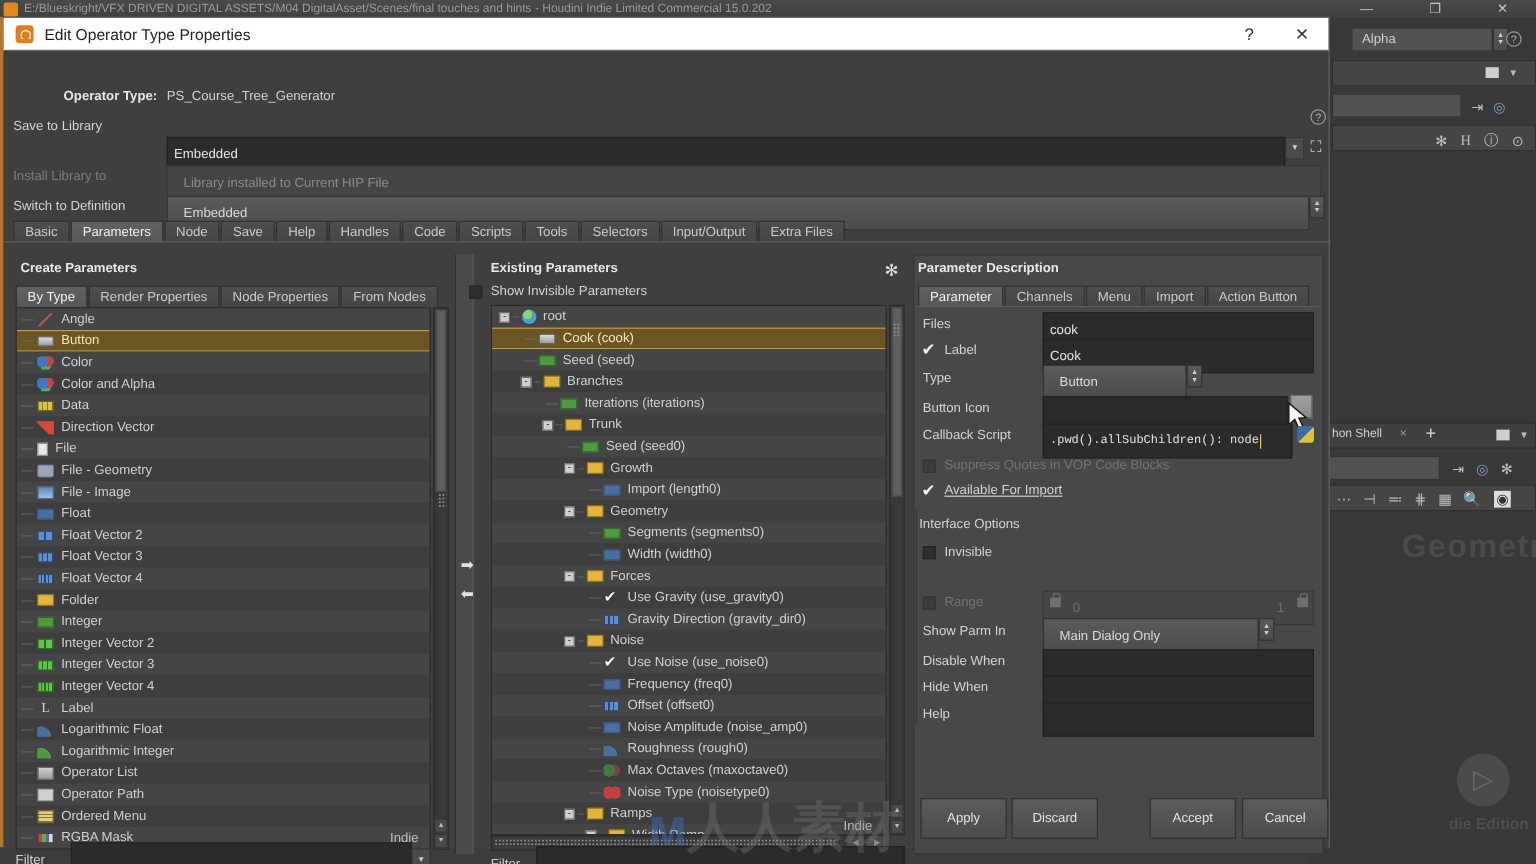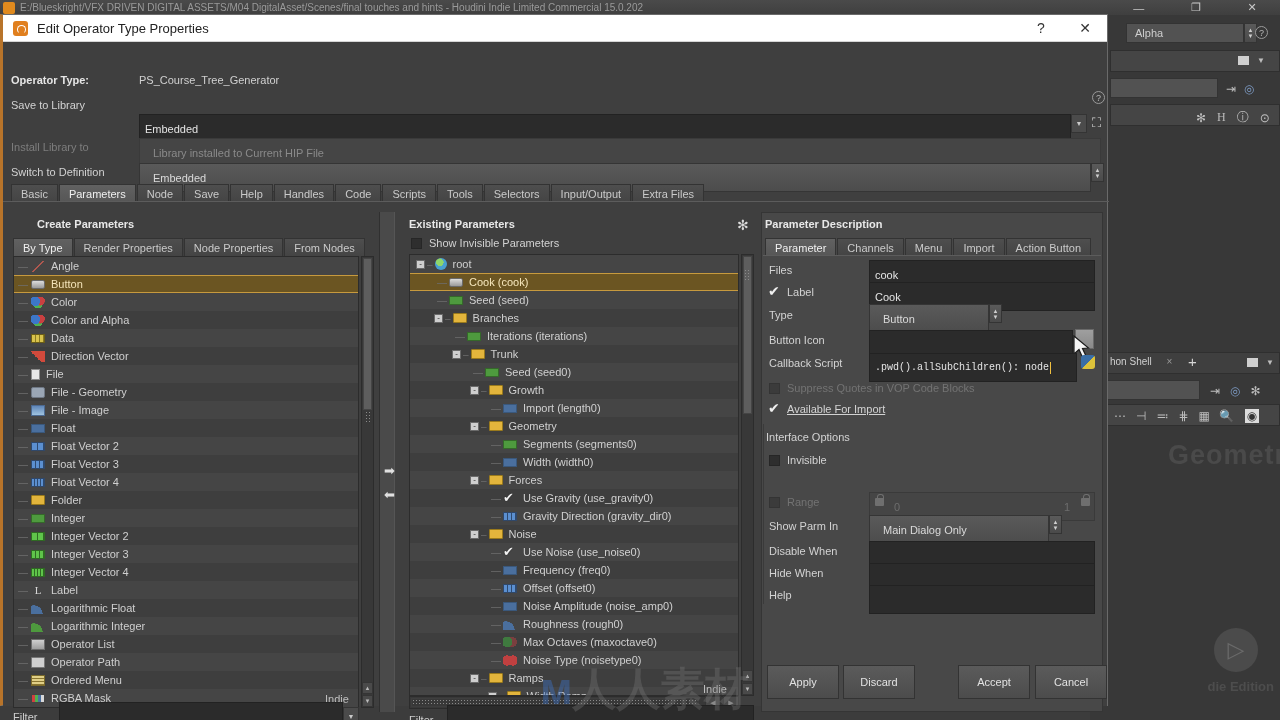--- a/index.html
+++ b/index.html
@@ -367,21 +367,21 @@
 
   <div class="dlg-titlebar">
     <span class="dlg-ico"></span>
     <span class="dlg-title-text">Edit Operator Type Properties</span>
     <span class="dlg-tb-btn">?</span>
     <span class="dlg-tb-btn">✕</span>
   </div>
 
   <div class="dlg-body">
 
-    <div class="hdr-row" style="left:8px; top:28px; width:120px;">
+    <div class="hdr-row" style="left:8px; top:28px; width:120px;justify-content:flex-end;">
       <span class="hdr-label bold">Operator Type:</span>
     </div>
     <div class="hdr-row" style="left:136px; top:28px;">
       <span class="hdr-val">PS_Course_Tree_Generator</span>
     </div>
 
     <div class="hdr-row" style="left:8px; top:53px;">
       <span class="hdr-label">Save to Library</span>
     </div>
     <div class="field" style="position:absolute; left:136px; top:72px; width:932px;">
@@ -419,21 +419,21 @@
         <div class="tab">Handles</div>
         <div class="tab">Code</div>
         <div class="tab">Scripts</div>
         <div class="tab">Tools</div>
         <div class="tab">Selectors</div>
         <div class="tab">Input/Output</div>
         <div class="tab">Extra Files</div>
       </div>
     <div class="tab-underline" style="left:0px; top:159px; width:1106px;"></div>
 
-    <div class="panel-title" style="left:14px; top:176px;margin-left:20px;">Create Parameters</div>
+    <div class="panel-title" style="left:14px; top:176px;">Create Parameters</div>
     <div class="tabstrip" id="cp-tabs" style="left:10px; top:195px;">
         <div class="tab active">By Type</div>
         <div class="tab">Render Properties</div>
         <div class="tab">Node Properties</div>
         <div class="tab">From Nodes</div>
       </div>
 
     <div class="listbox" style="left:10px; top:214px; width:346px; height:452px;">
       <div id="cp-list">
           <div class="row">
@@ -580,21 +580,21 @@
       <div class="drop-arrow">▼</div>
     </div>
 
     <div class="panel-divider" style="left:376px; top:170px; width:16px; height:500px;"></div>
     <div class="arrow-btn" style="left:381px; top:421px;">➡</div>
     <div class="arrow-btn" style="left:381px; top:445px;">⬅</div>
 
     <div class="panel-title" style="left:406px; top:176px;">Existing Parameters</div>
     <div class="gear-icon" style="left:734px; top:175px;">✻</div>
 
-    <div style="position:absolute; left:408px; top:195px; display:flex; align-items:center;">
+    <div style="position:absolute; left:388px; top:195px; display:flex; align-items:center;">
       <span class="cbox"></span>
       <span style="font-size:11px;">Show Invisible Parameters</span>
     </div>
 
     <div class="listbox" style="left:406px; top:212px; width:330px; height:442px;">
       <div id="ep-tree">
           <div class="tree-row">
             <span style="display: inline-block; width: 6px; flex: 0 0 auto;"></span>
             <span class="expander">-</span>
             <span class="tline">–</span>

